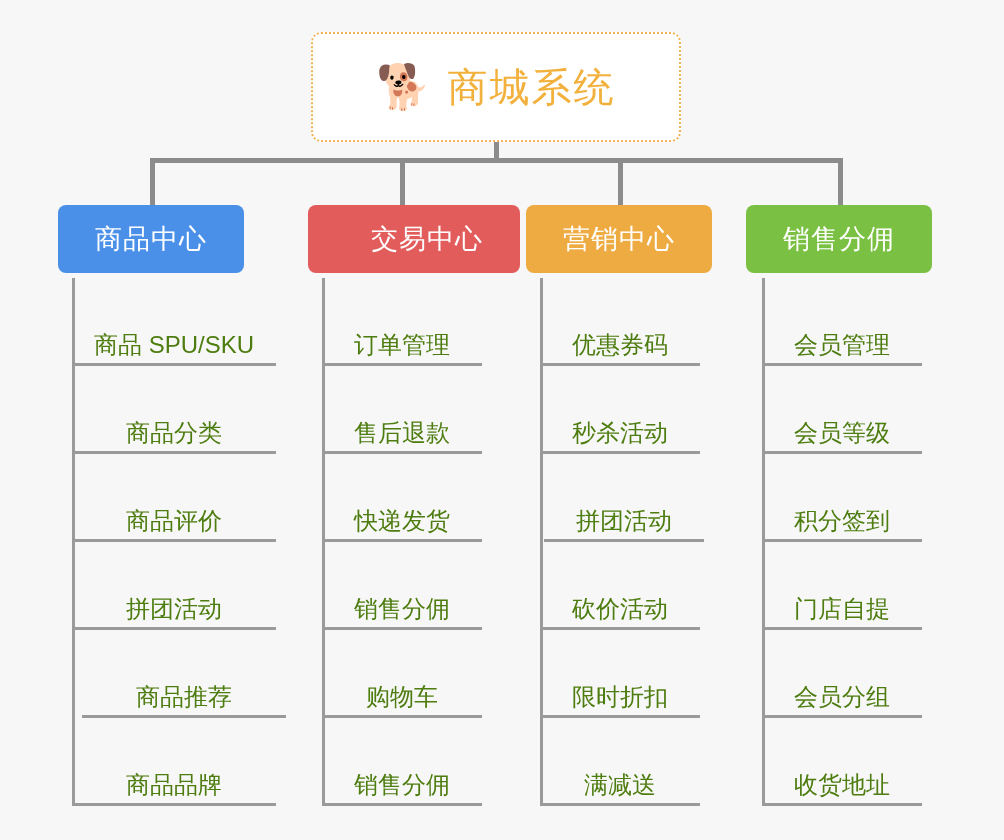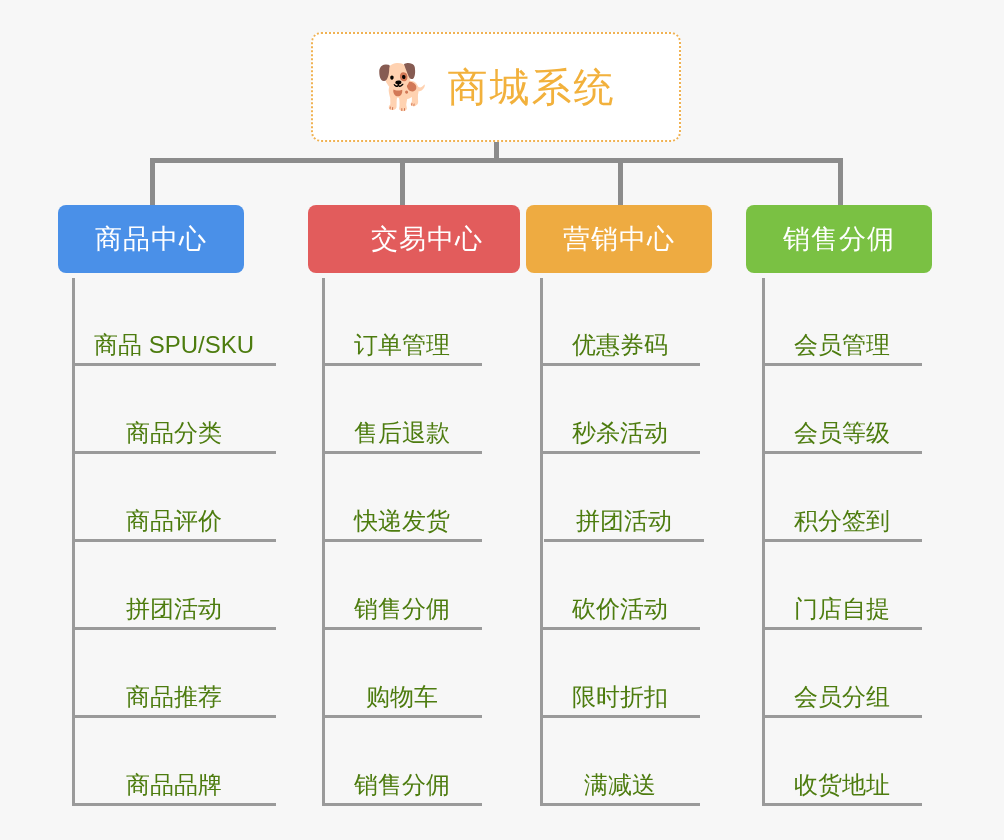--- a/index.html
+++ b/index.html
@@ -128,21 +128,21 @@
         </div>
         <div class="leaf-item" style="left: 0px; top: 88px; width: 204px;">
           <span class="leaf-label">商品分类</span>
         </div>
         <div class="leaf-item" style="left: 0px; top: 176px; width: 204px;">
           <span class="leaf-label">商品评价</span>
         </div>
         <div class="leaf-item" style="left: 0px; top: 264px; width: 204px;">
           <span class="leaf-label">拼团活动</span>
         </div>
-        <div class="leaf-item" style="left: 0px; top: 352px; width: 204px;">
+        <div class="leaf-item" style="left: 10px; top: 352px; width: 204px;">
           <span class="leaf-label">商品推荐</span>
         </div>
         <div class="leaf-item" style="left: 0px; top: 440px; width: 204px;">
           <span class="leaf-label">商品品牌</span>
         </div>
       </div>
       <div class="cat-header" style="left: 308px; top: 205px; width: 186px; background: rgb(226, 92, 92); padding-left: 26px;">
         <span>交易中心</span>
       </div>
       <div class="leaf-col" style="left: 322px;">

